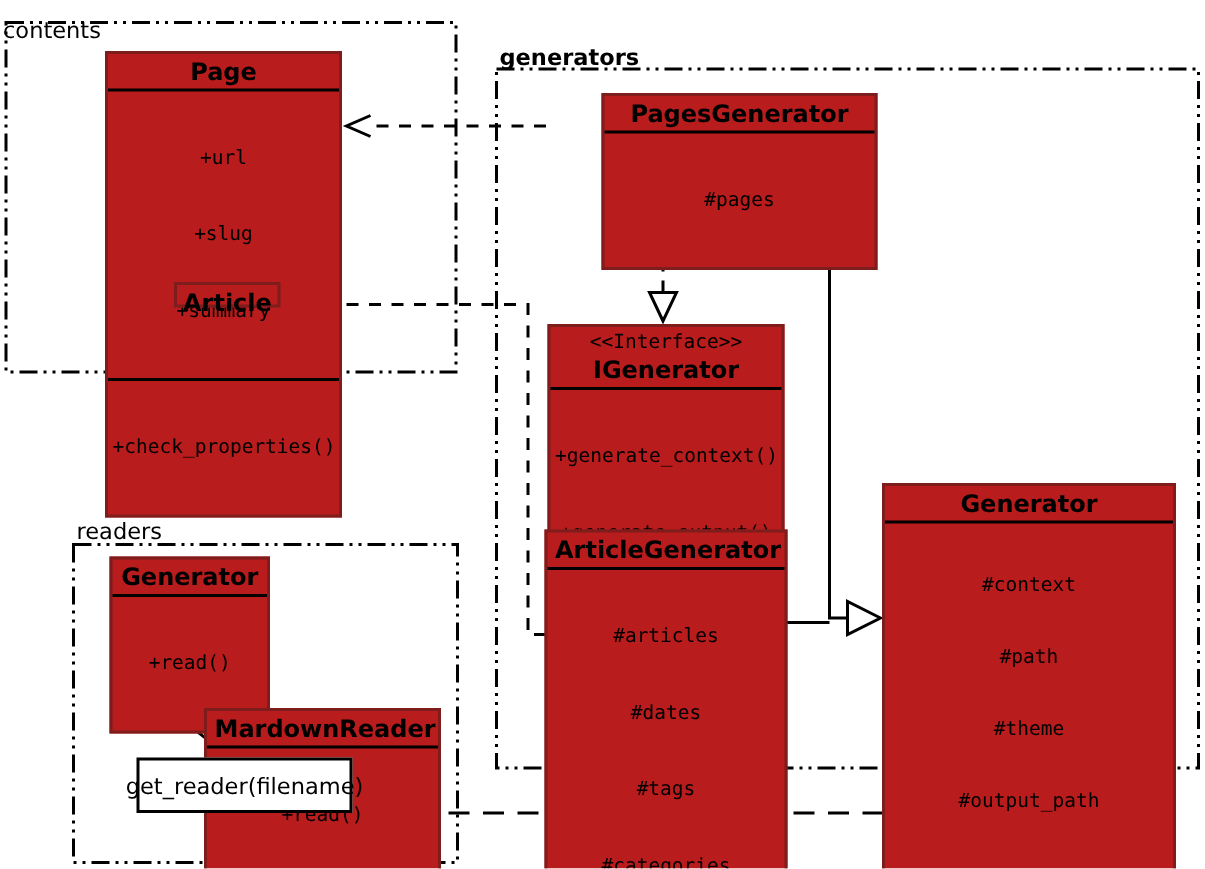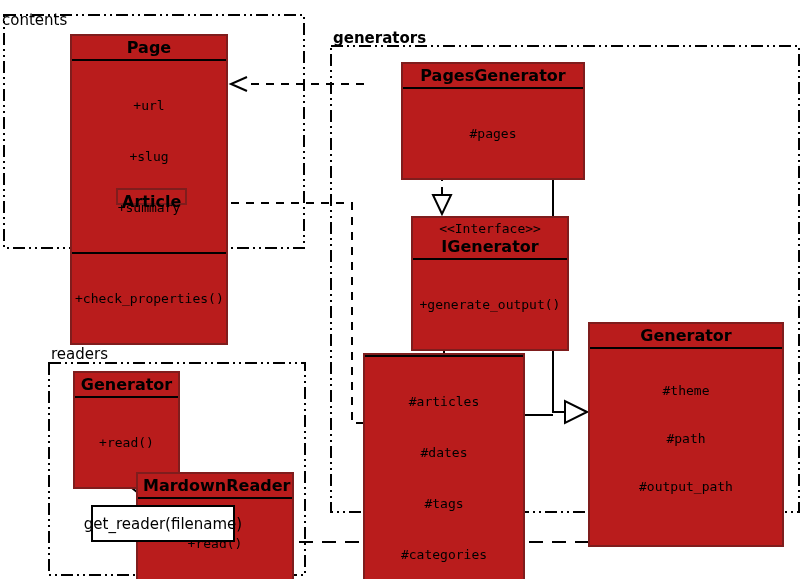--- a/index.html
+++ b/index.html
@@ -95,43 +95,46 @@
     <div class="t" style="padding:2px 4px 1px;">Article</div>
   </div>
 
   <div class="uml" style="left:364px; top:62px; width:184px;margin-left:37px;">
     <div class="t">PagesGenerator</div>
     <div class="c">
       <div>#pages</div>
     </div>
   </div>
 
-  <div class="uml" style="left:365px; top:216px; width:158px;margin-left:46px;">
+  <div class="uml" style="left:365px; top:216px; width:158px;">
     <div class="stereo">&lt;&lt;Interface&gt;&gt;</div>
     <div class="t" style="padding-top:0;">IGenerator</div>
     <div class="c">
+      <div>+generate_context()</div>
       <div>+generate_output()</div>
     </div>
   </div>
 
   <div class="uml" style="left:363px; top:353px; width:162px;">
+    <div class="t">ArticleGenerator</div>
     <div class="c">
       <div>#articles</div>
       <div>#dates</div>
       <div>#tags</div>
       <div>#categories</div>
     </div>
 
   </div>
 
   <div class="uml" style="left:588px; top:322px; width:196px;">
     <div class="t">Generator</div>
     <div class="c" style="line-height:16px;">
+      <div>#context</div>
+      <div>#path</div>
       <div>#theme</div>
-      <div>#path</div>
       <div>#output_path</div>
       
     </div>
 
   </div>
 
   <div class="uml" style="left:73px; top:371px; width:107px;">
     <div class="t">Generator</div>
     <div class="c">
       <div>+read()</div>

